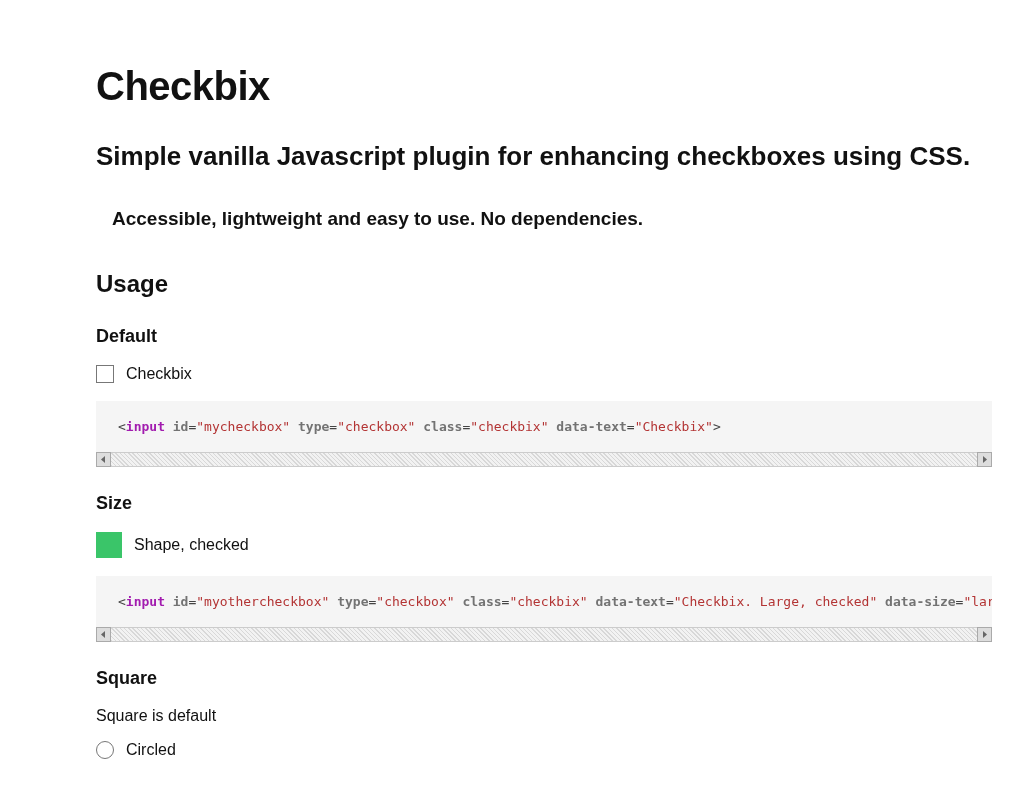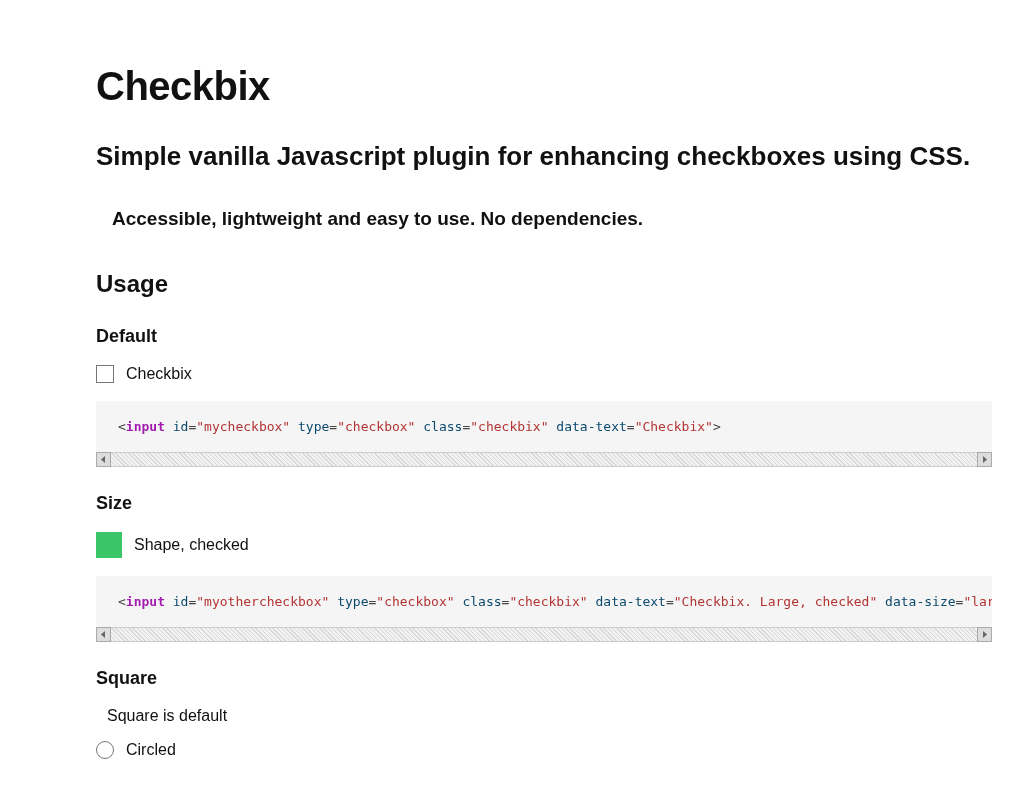--- a/index.html
+++ b/index.html
@@ -36,21 +36,21 @@
     font-weight: 600;
     margin: 0 0 28px 0;
   }
   h3.block-heading {
     font-size: 18px;
     font-weight: 600;
     margin: 0 0 18px 0;
   }
   p.note {
     font-size: 16px;
-    margin: 0 0 16px 11px;
+    margin: 0 0 16px 0;
   }
   .cb-row {
     display: flex;
     align-items: center;
     gap: 12px;
     margin-bottom: 18px;
   }
   .cb-box {
     width: 18px;
     height: 18px;
@@ -78,21 +78,21 @@
     padding: 18px 22px;
     font-family: Menlo, Consolas, monospace;
     font-size: 13px;
     white-space: nowrap;
     overflow: hidden;
     color: #333;
   }
   .code-block .tok-name { font-weight: 600; color: #a21caf; }
   .code-block .tok-str  { color: #b33434; }
   .code-block .tok-punc { color: #444; }
-  .code-block .tok-attr { color: #0c4a6e; }
+  .code-block .tok-attr { color: #737373; font-weight: bold; }
   .scroll-strip {
     display: flex;
     height: 15px;
   }
   .scroll-btn {
     width: 15px;
     height: 15px;
     background: #ddd;
     border: 1px solid #aaa;
     display: flex;

